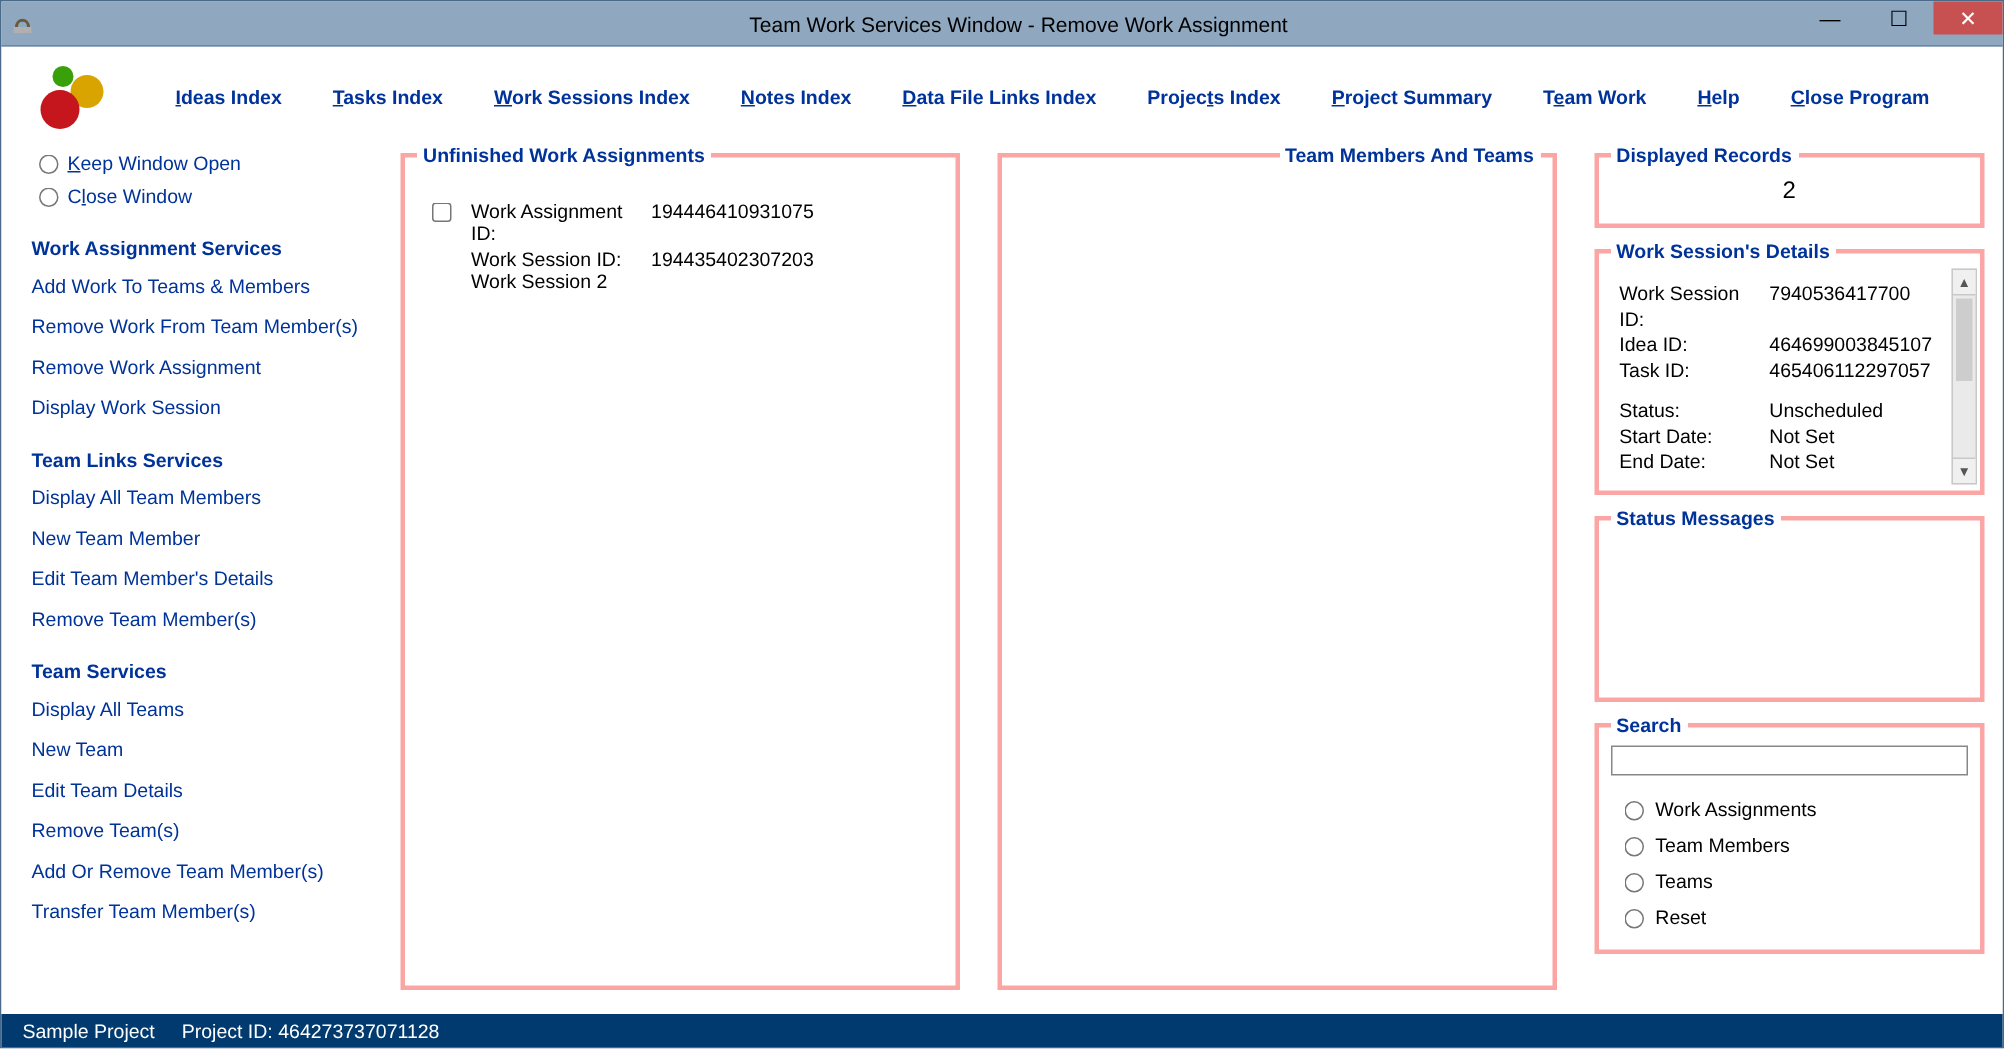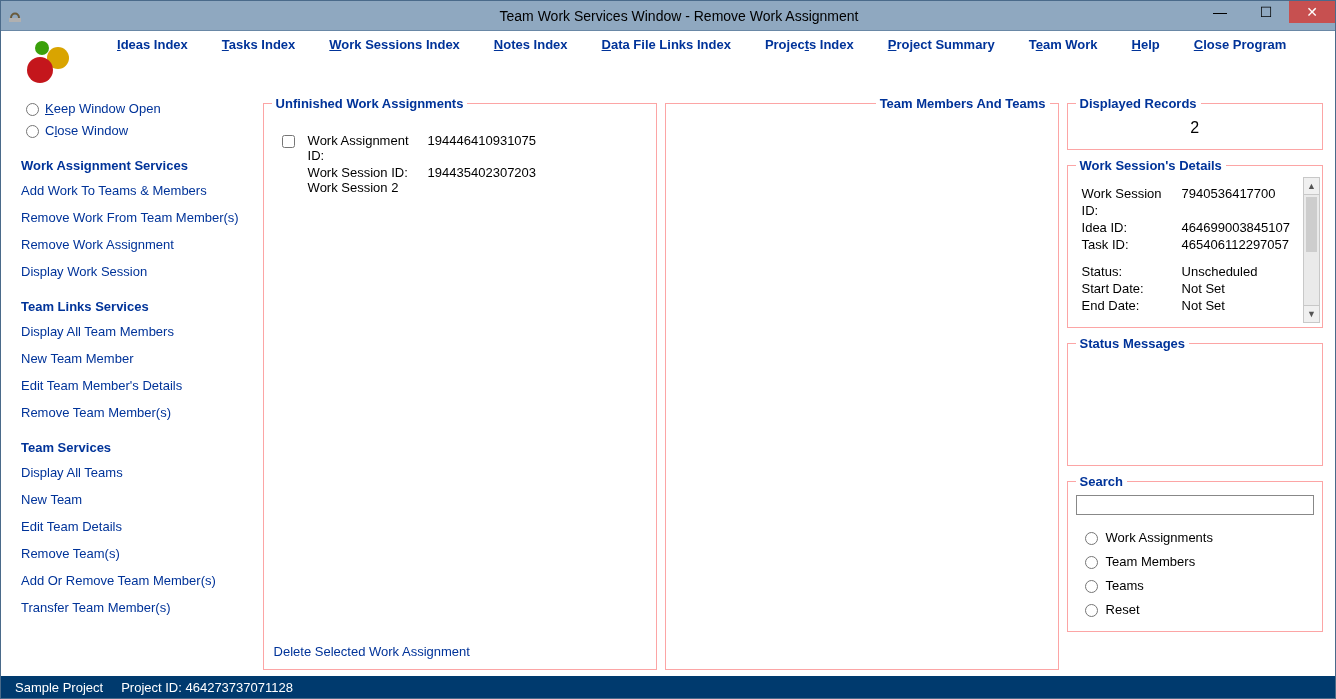--- a/index.html
+++ b/index.html
@@ -57,21 +57,21 @@
   .content {
     flex:1;
     padding: 6px 6px 0 6px;
     display:flex;
     flex-direction:column;
     overflow:hidden;
     background:#fff;
   }
   .menubar {
     display:flex;
-    align-items:flex-start;
+    align-items:center;
     padding: 0 10px;
     height: 55px;
   }
   .logo {
     width: 60px; height:50px;
     margin-right: 40px;
     position:relative;
   }
   .logo .c1,.logo .c2,.logo .c3 { position:absolute; border-radius:50%; }
   .logo .c1 { width:14px;height:14px;background:#3aa00a;left:18px;top:4px;}
@@ -81,22 +81,22 @@
   .menu-item {
     color:#003399;
     font-weight:bold;
     cursor:pointer;
     white-space:nowrap;
   }
   .menu-item .uline { text-decoration: underline; }
   .main-area {
     flex:1;
     display:flex;
-    gap: 8px;
-    padding: 4px 6px 6px 6px;
+    gap: 25px;
+    padding: 4px 6px 16px 6px;
     overflow:hidden;
   }
   .left-col {
     width: 244px;
     padding: 4px 0 0 8px;
   }
   .radio-row {
     display:flex; align-items:center;
     color:#003399;
     margin-bottom:6px;
@@ -109,21 +109,21 @@
     font-weight:bold;
     margin-top: 20px;
     margin-bottom: 10px;
   }
   .link-item {
     color:#003399;
     margin-bottom: 12px;
     cursor:pointer;
   }
   fieldset.box {
-    border:1px solid #fca5a5;
+    border:3px solid #fca5a5;
     border-radius:0;
     margin:0;
     padding:6px 8px;
     position:relative;
   }
   fieldset.box > legend {
     color:#003399;
     font-weight:bold;
     font-size:13px;
     padding:0 4px;
@@ -274,21 +274,20 @@
                 <div class="assign-grid">
                   <span>Work Assignment ID:</span>
                   <span>194446410931075</span>
                   <span>Work Session ID:</span>
                   <span>194435402307203</span>
                 </div>
                 <div>Work Session 2</div>
               </div>
             </div>
           </div>
-          <div class="delete-row">Delete Selected Work Assignment</div>
         </fieldset>
       </div>
 
       <div class="mid-col2">
         <fieldset class="box" style="height:100%;">
           <legend>Team Members And Teams</legend>
         </fieldset>
       </div>
 
       <div class="right-col">

